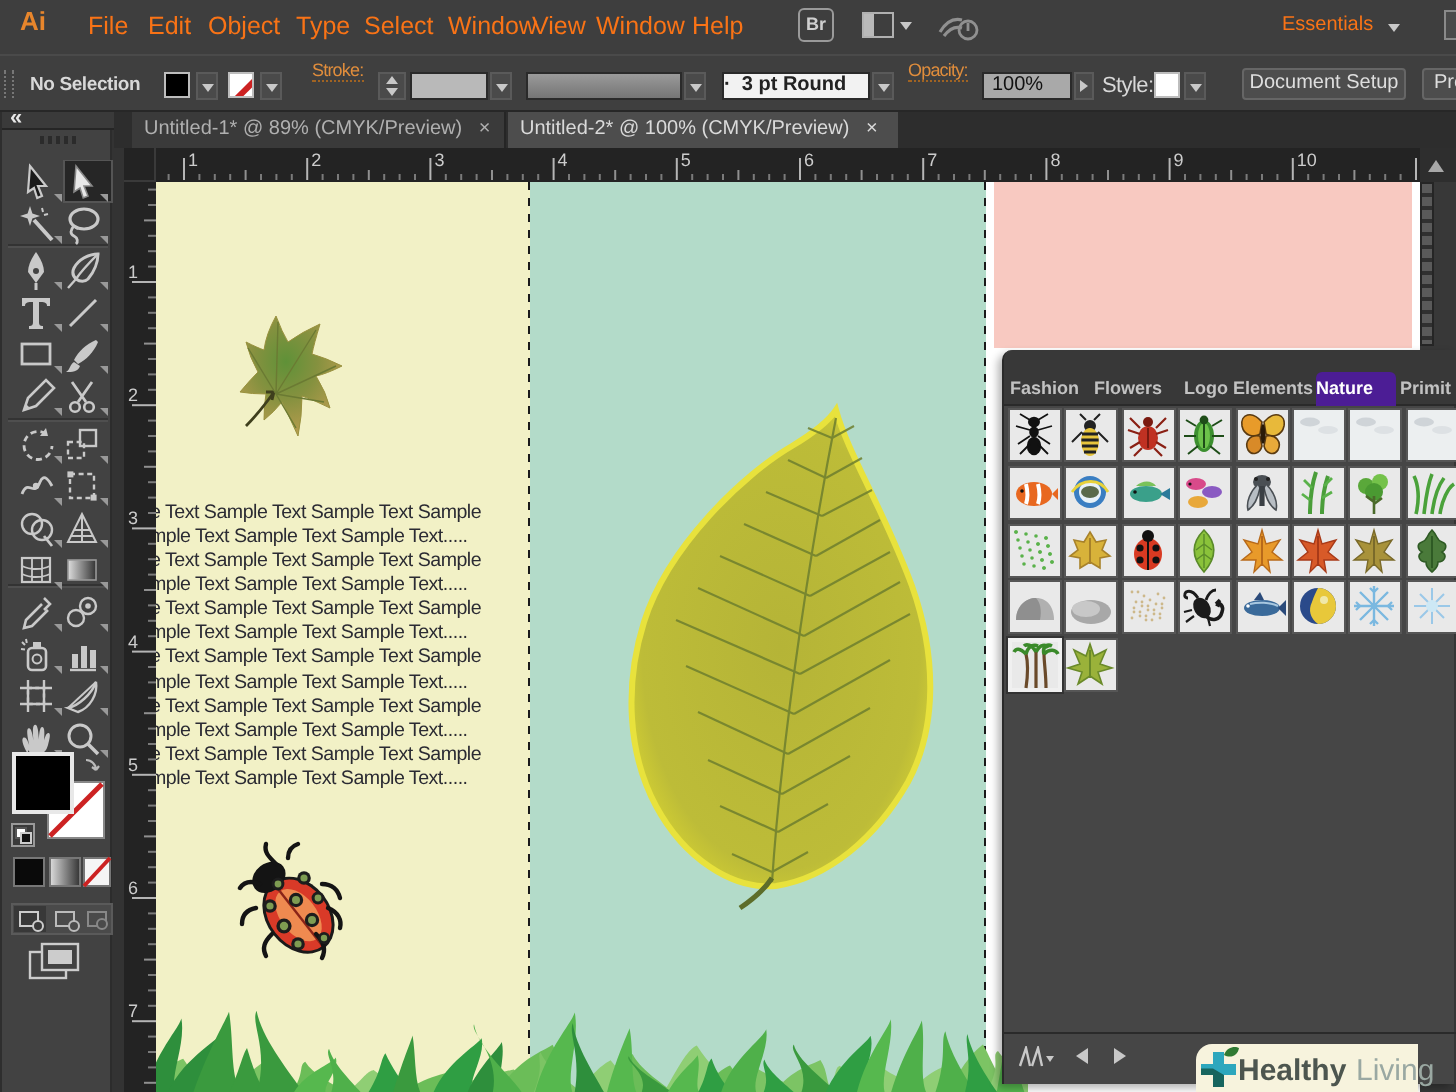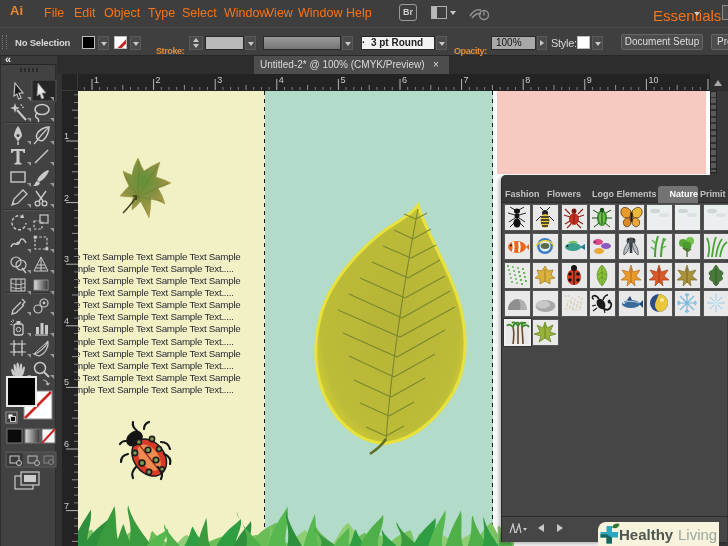--- a/index.html
+++ b/index.html
@@ -1,40 +1,40 @@
 <!DOCTYPE html>
 <html><head><meta charset="utf-8"><style>
 html,body{margin:0;padding:0;}
 *{box-sizing:border-box;}
 #app{position:relative;width:728px;height:546px;background:#333;overflow:hidden;font-family:"Liberation Sans",sans-serif;}
 .abs{position:absolute;}
 #menubar{left:0;top:0;width:728px;height:27px;background:#3e3e3e;}
 #menubar .mi{position:absolute;top:6px;font-size:12.5px;color:#f97316;}
 #ctrlbar{left:0;top:27px;width:728px;height:29px;background:#3f3f3f;border-top:1px solid #4a4a4a;border-bottom:1px solid #272727;}
 .clabel{position:absolute;font-size:10px;color:#d8d8d8;top:9px;}
-.olabel{position:absolute;font-size:9px;letter-spacing:-0.4px;color:#e08d3c;font-weight:bold;top:18px;border-bottom:1px dotted #a06322;}
+.olabel{position:absolute;font-size:9px;letter-spacing:-0.4px;color:#e08d3c;font-weight:normal;top:2px;border-bottom:1px dotted #a06322;}
 .swatch{position:absolute;top:7.5px;width:13px;height:13px;border:1px solid #bdbdbd;}
 .dropbtn{position:absolute;top:7.5px;width:11px;height:14px;background:#4a4a4a;border:1px solid #5a5a5a;}
 .dropbtn:after{content:"";position:absolute;left:1.5px;top:5px;border-left:3px solid transparent;border-right:3px solid transparent;border-top:4px solid #c8c8c8;}
 .field{position:absolute;top:7.5px;height:14px;border:1px solid #2a2a2a;}
 .btn{position:absolute;top:6px;height:16px;background:#4d4d4d;border:1px solid #666;border-radius:2px;color:#dedede;font-size:10px;text-align:center;line-height:14px;}
 #toolbar{left:0;top:56px;width:56px;height:490px;background:#424242;border-right:1px solid #2c2c2c;border-left:1px solid #2e2e2e;}
 #tabbar{left:57px;top:56px;width:671px;height:18px;background:#2d2d2d;}
 .tab{position:absolute;top:0;height:18px;font-size:10px;line-height:18px;padding:0 6px;}
 #hruler{left:78px;top:74px;width:632px;height:17px;background:#232323;filter:grayscale(1);}
 #vruler{left:62px;top:91px;width:16px;height:455px;background:#232323;filter:grayscale(1);}
 #rcorner{left:62px;top:74px;width:16px;height:17px;background:#232323;border-right:1px solid #3a3a3a;border-bottom:1px solid #3a3a3a;}
 #canvas{left:78px;top:91px;width:632px;height:455px;background:#ffffff;overflow:hidden;}
 .dashline{position:absolute;top:0;width:1px;height:455px;background-image:repeating-linear-gradient(to bottom,#1a1a1a 0 4px,rgba(0,0,0,0) 4px 8px);}
 #textblock{left:-3px;top:159.5px;font-size:9.8px;line-height:12.15px;color:#2b2b33;white-space:nowrap;letter-spacing:-0.25px;}
 #panel{left:501px;top:175px;width:226px;height:367px;background:#464646;border-radius:5px 0 0 0;border-left:1px solid #2a2a2a;box-shadow:-2px 2px 4px rgba(0,0,0,0.3);}
 #paneltabs{position:absolute;left:0;top:0px;width:226px;height:28px;background:#383838;border-bottom:1px solid #2a2a2a;border-radius:5px 0 0 0;}
 .ptab{position:absolute;top:11px;height:17px;font-size:9px;line-height:17px;color:#c2c2c2;font-weight:bold;}
 #pfooter{position:absolute;left:0;top:341px;width:226px;height:24px;color:#ccc;border-top:1px solid #2a2a2a;}
-#healthy{left:598px;top:522px;width:121px;height:24px;background:#f7f3dd;border-radius:8px 0 0 0;}
+#healthy{left:598px;top:522px;width:111px;height:24px;background:#f7f3dd;border-radius:8px 0 0 0;}
 </style></head>
 <body>
 <div id="app">
   <div class="abs" id="menubar">
     <span style="position:absolute;left:10px;top:3px;font-size:13px;font-weight:bold;color:#e8862c;">Ai</span>
     <span class="mi" style="left:44px">File</span>
     <span class="mi" style="left:74px">Edit</span>
     <span class="mi" style="left:104px">Object</span>
     <span class="mi" style="left:148px">Type</span>
     <span class="mi" style="left:182px">Select</span>
@@ -45,21 +45,21 @@
     <span style="position:absolute;left:399px;top:4px;width:18px;height:17px;border:1px solid #9a9a9a;border-radius:3px;color:#cfcfcf;font-size:9px;font-weight:bold;text-align:center;line-height:15px;">Br</span>
     <span style="position:absolute;left:431px;top:6px;width:16px;height:13px;border:1px solid #b0b0b0;">
         <span style="position:absolute;left:0px;top:0;width:5px;height:11px;background:#b9b9b9;"></span>
       </span>
     <span style="position:absolute;left:450px;top:11px;border-left:3px solid transparent;border-right:3px solid transparent;border-top:4px solid #c8c8c8;"></span>
     <svg style="position:absolute;left:468px;top:4px;" width="22" height="18" viewBox="0 0 22 18">
         <path d="M2 12 C5 7 9 5 13 6 M4 14 C7 10 10 9 13 10" stroke="#909090" stroke-width="1.6" fill="none"></path>
         <circle cx="16" cy="11" r="4.5" fill="none" stroke="#909090" stroke-width="1.4"></circle>
         <path d="M16 7.5 v4" stroke="#909090" stroke-width="1.4"></path>
       </svg>
-    <span class="mi" style="left:641px;top:7px;font-size:15px;margin-left:12px;">Essentials</span>
+    <span class="mi" style="left:641px;top:7px;font-size:10px;">Essentials</span>
     <span style="position:absolute;left:694px;top:12px;border-left:3.5px solid transparent;border-right:3.5px solid transparent;border-top:4px solid #c8c8c8;"></span>
     <span style="position:absolute;left:722px;top:5px;width:10px;height:15px;border:1px solid #8a8a8a;background:#4a4a4a;"></span>
   </div>
   <div class="abs" id="ctrlbar">
     <span style="position:absolute;left:2px;top:7px;width:5px;height:14px;border-left:1px dotted #777;border-right:1px dotted #777;"></span>
     <span class="clabel" style="left:15px;font-weight:bold;font-size:9.5px;letter-spacing:-0.2px;top:9px;">No Selection</span>
     <span class="swatch" style="left:82px;background:#000;box-shadow:0 0 0 1px #000 inset;"></span>
     <span class="dropbtn" style="left:98px;"></span>
     <span class="swatch" style="left:114px;background:#fff;overflow:hidden;">
         <span style="position:absolute;left:-3px;top:6px;width:22px;height:2.5px;background:#cc2222;transform:rotate(-45deg);"></span>
@@ -265,20 +265,21 @@
         <rect x="27" y="376" width="9" height="7" fill="none" stroke="#bbb"></rect>
         <circle cx="36" cy="383" r="2.5" fill="#4a4a4a" stroke="#bbb"></circle>
         <rect x="43" y="376" width="9" height="7" fill="none" stroke="#888"></rect>
         <circle cx="50" cy="382" r="2.5" fill="#4a4a4a" stroke="#888"></circle>
         <rect x="14" y="396" width="18" height="13" fill="none" stroke="#ccc" stroke-width="1.2"></rect>
         <rect x="20" y="392" width="18" height="13" fill="#424242" stroke="#ccc" stroke-width="1.2"></rect>
         <rect x="23" y="395" width="12" height="7" fill="#ccc"></rect>
       </svg>
   </div>
   <div class="abs" id="tabbar">
+    <div class="tab" style="left:9px;width:187px;background:#3a3a3a;color:#b0b0b0;border-right:1px solid #252525;">Untitled-1* @ 89% (CMYK/Preview)&nbsp;&nbsp;&nbsp;×</div>
     <div class="tab" style="left:197px;width:195px;background:#4d4d4d;color:#dadada;">Untitled-2* @ 100% (CMYK/Preview)&nbsp;&nbsp;&nbsp;×</div>
   </div>
   <div class="abs" id="rcorner"></div>
   <div class="abs" id="hruler"><svg width="632" height="17">
         <rect width="632" height="17" fill="#232323"></rect>
         <line x1="6.3" y1="13" x2="6.3" y2="16" stroke="#7a7a7a"></line>
         <line x1="14.0" y1="5" x2="14.0" y2="16" stroke="#b5b5b5"></line>
         <line x1="21.7" y1="13" x2="21.7" y2="16" stroke="#7a7a7a"></line>
         <line x1="29.4" y1="13" x2="29.4" y2="16" stroke="#7a7a7a"></line>
         <line x1="37.1" y1="13" x2="37.1" y2="16" stroke="#7a7a7a"></line>
@@ -606,21 +607,21 @@
       <span style="position:absolute;left:4px;top:6px;border-left:4.5px solid transparent;border-right:4.5px solid transparent;border-bottom:6px solid #a8a8a8;"></span>
     </div>
   <div class="abs" style="left:710px;top:91px;width:18px;height:455px;background:#383838;">
       <span style="position:absolute;left:0px;top:0px;width:7px;height:82px;background-image:repeating-linear-gradient(to bottom,#5a5a5a 0 4.5px,#303030 4.5px 6.5px);border:1px solid #252525;"></span>
     </div>
   <div class="abs" id="panel">
     <div id="paneltabs">
       <span class="ptab" style="left:3px;">Fashion</span>
       <span class="ptab" style="left:45px;">Flowers</span>
       <span class="ptab" style="left:90px;">Logo Elements</span>
-      <span class="ptab" style="left:156px;width:40px;background:#737373;color:#fff;text-align:right;border-radius:3px 3px 0 0;">Nature</span>
+      <span class="ptab" style="left:156px;width:40px;background:#4c1d95;color:#fff;text-align:left;border-radius:3px 3px 0 0;">Nature</span>
       <span class="ptab" style="left:198px;">Primit</span>
     </div>
     <div style="position:absolute;left:2px;top:29px;">
         <div style="position:absolute;left:0px;top:0px;width:27px;height:27px;background:#e9e9e9;border:1px solid #565656;">
           <svg width="25" height="25" viewBox="0 0 25 25" style="position:absolute;left:0;top:0">
             <ellipse cx="12" cy="6" rx="3" ry="2.6" fill="#111"></ellipse>
             <ellipse cx="12" cy="11" rx="2.4" ry="2.8" fill="#111"></ellipse>
             <ellipse cx="12" cy="18" rx="3.6" ry="4.6" fill="#111"></ellipse>
             <path d="M10 5 L5 2 M14 5 L19 2 M10 10 L3 8 M14 10 L21 8 M10 13 L4 17 M14 13 L20 17 M10 17 L5 22 M14 17 L19 22" stroke="#111" stroke-width="0.9" fill="none"></path>
           </svg>

